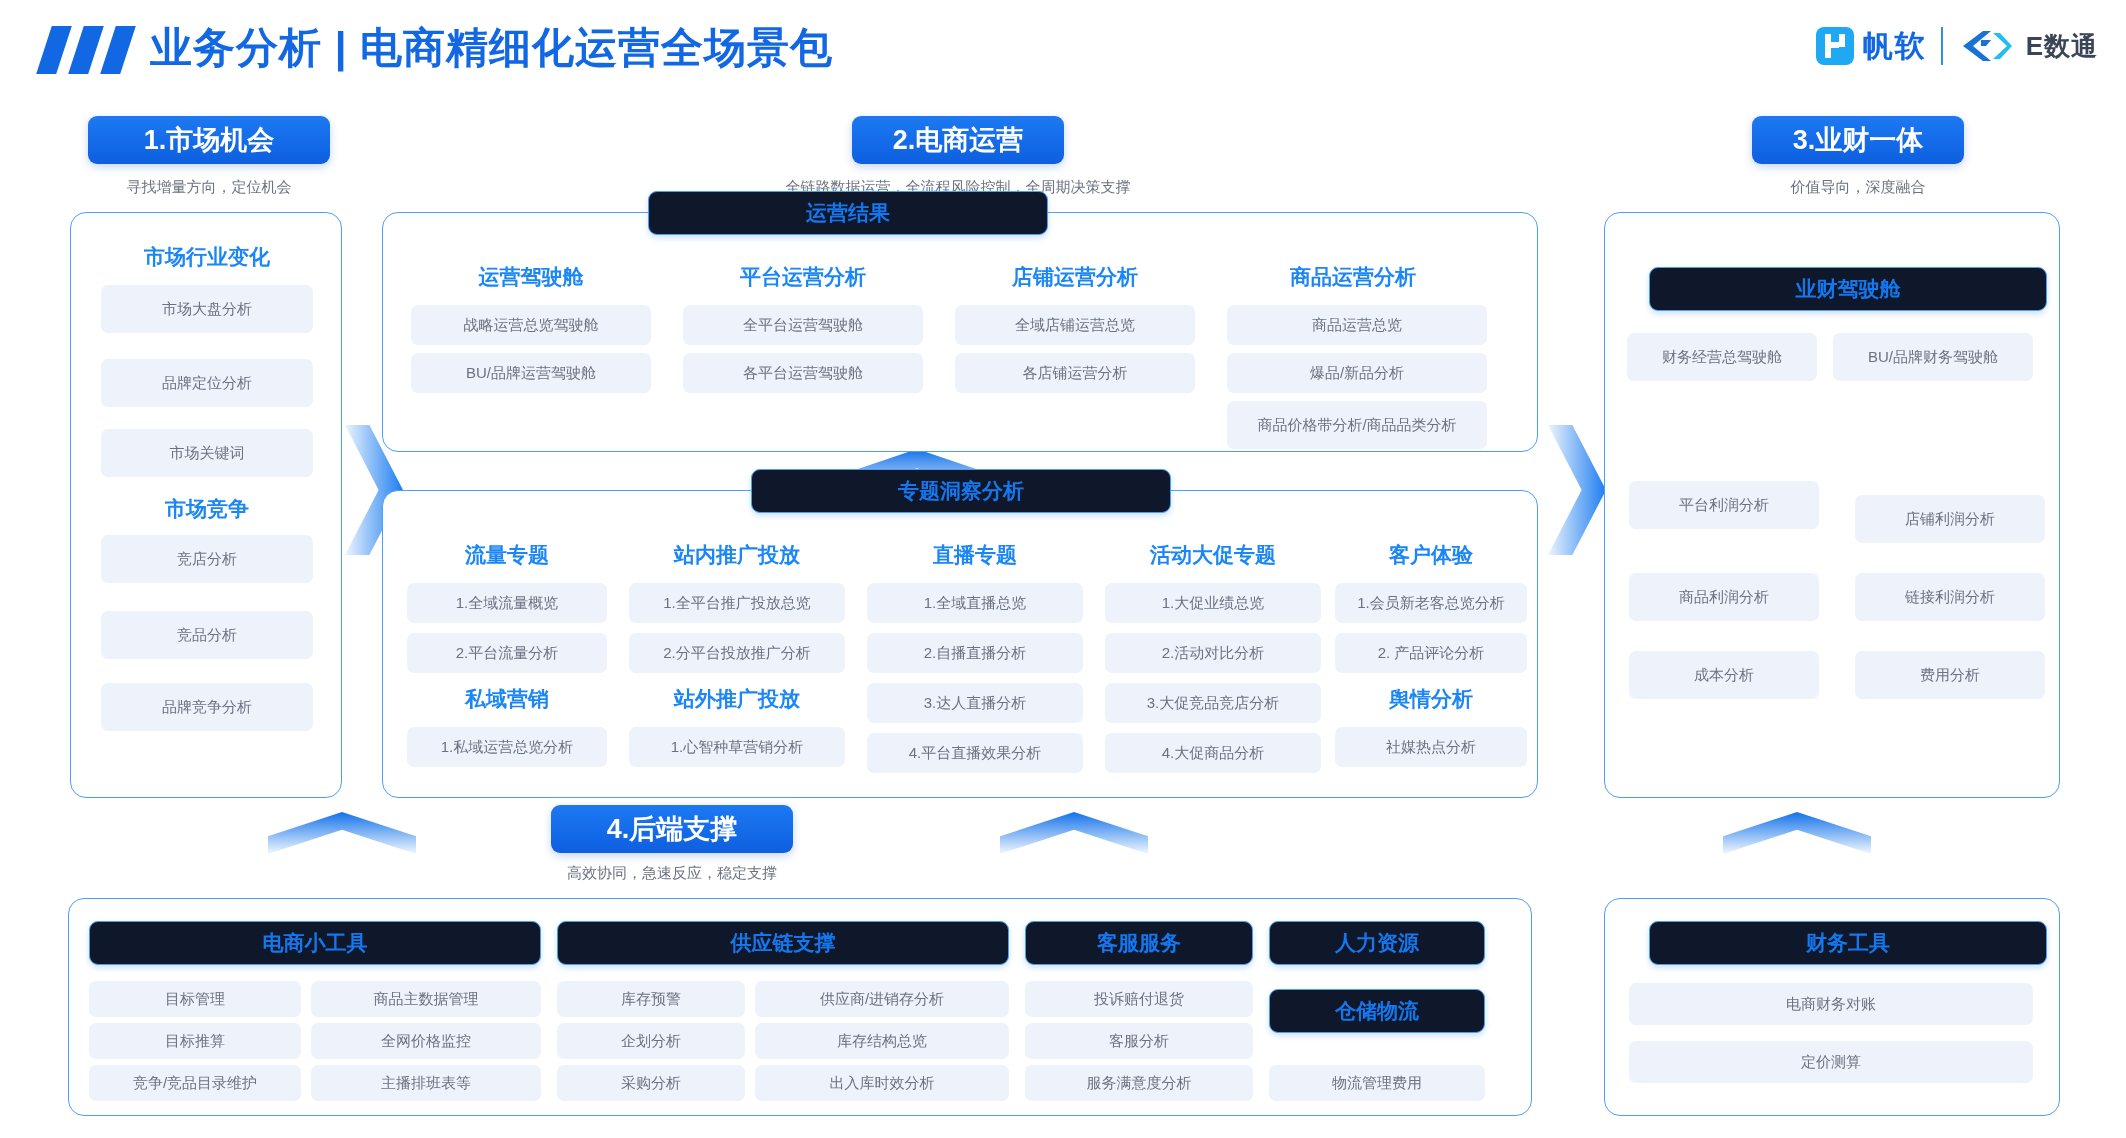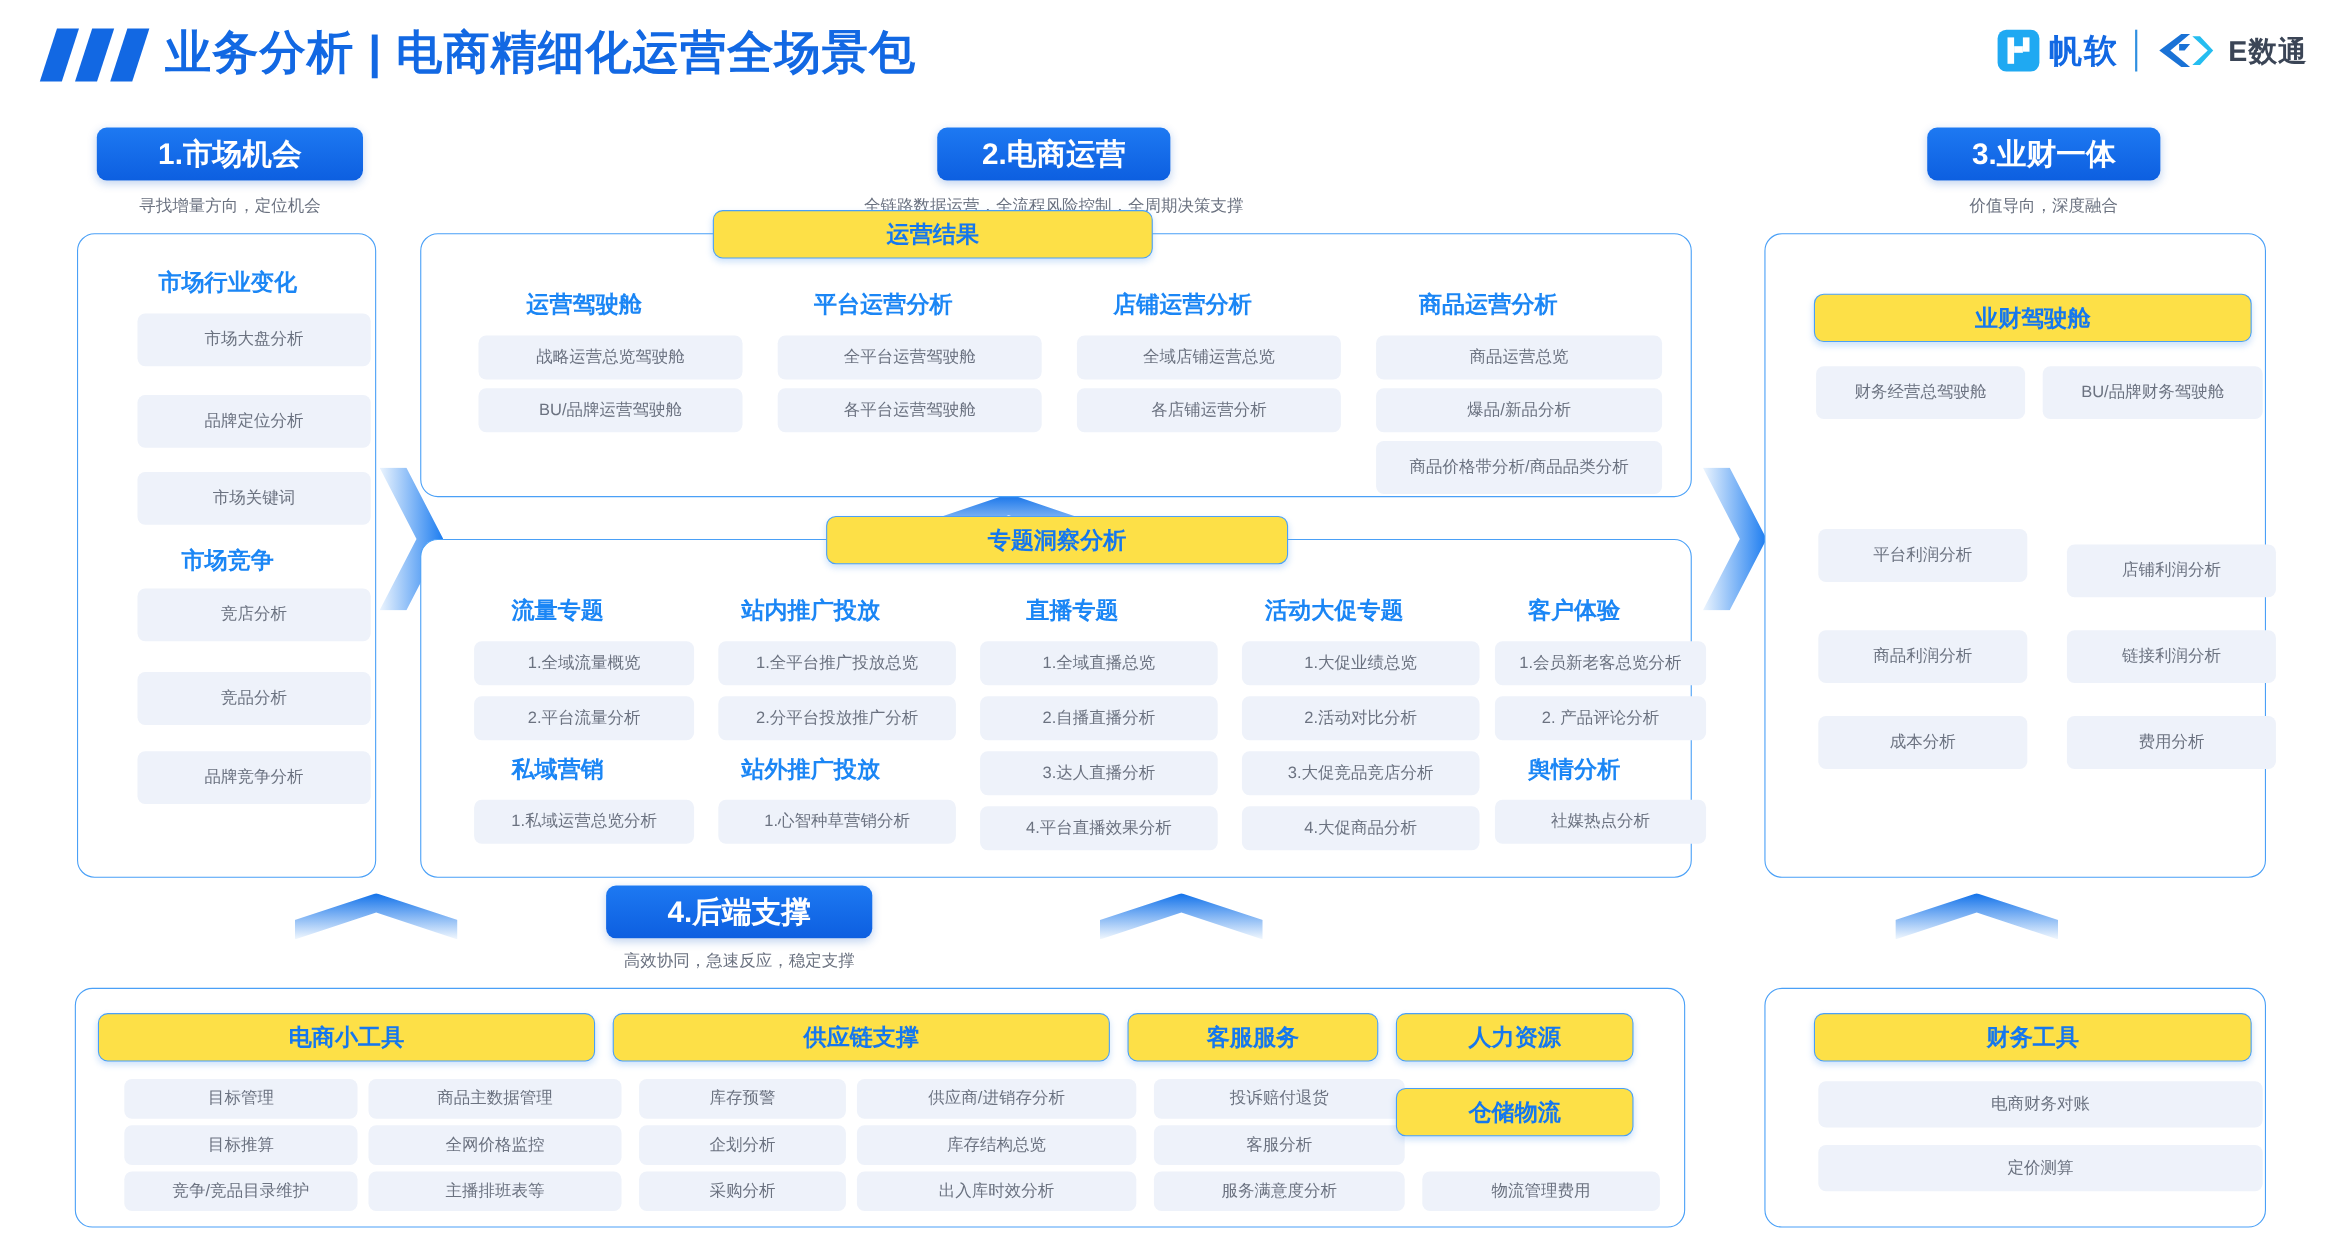--- a/index.html
+++ b/index.html
@@ -50,33 +50,33 @@
   }
   .pill-sub {
     position:absolute; font-size:15px; color:#6b7280; text-align:center; white-space:nowrap;
   }
 
   
   .panel {
     position:absolute; border:1.6px solid #4aa0f7; border-radius:16px; background:#fff;
   }
   .group-head {
-    position:absolute; border:1.6px solid #4aa0f7; border-radius:9px; background:#fde047;
+    position:absolute; border:1.6px solid #4aa0f7; border-radius:9px; background:#0f172a;
     display:flex; align-items:center; justify-content:center;
     color:#1577ee; font-size:21px; font-weight:bold;
     box-shadow:0 3px 6px rgba(110,170,240,.33); white-space:nowrap;
   }
   .cat {
     position:absolute; color:#1b86f5; font-size:21px; font-weight:bold;
     text-align:center; white-space:nowrap;
   }
   .chip {
     position:absolute; background:#eef2fa; border-radius:7px; color:#6b7280;
     font-size:15px; display:flex; align-items:center; justify-content:center;
-    text-align:center; line-height:1.15; padding:0 5px;margin-left:24px;
+    text-align:center; line-height:1.15; padding:0 5px;
   }
 
   
   .chev-right {
     position:absolute;
     background:linear-gradient(90deg, rgba(180,214,250,.25) 0%, #1d7df0 100%);
     clip-path: polygon(0% 0%, 58% 50%, 0% 100%, 42% 100%, 100% 50%, 42% 0%);
   }
   .chev-up {
     position:absolute;

